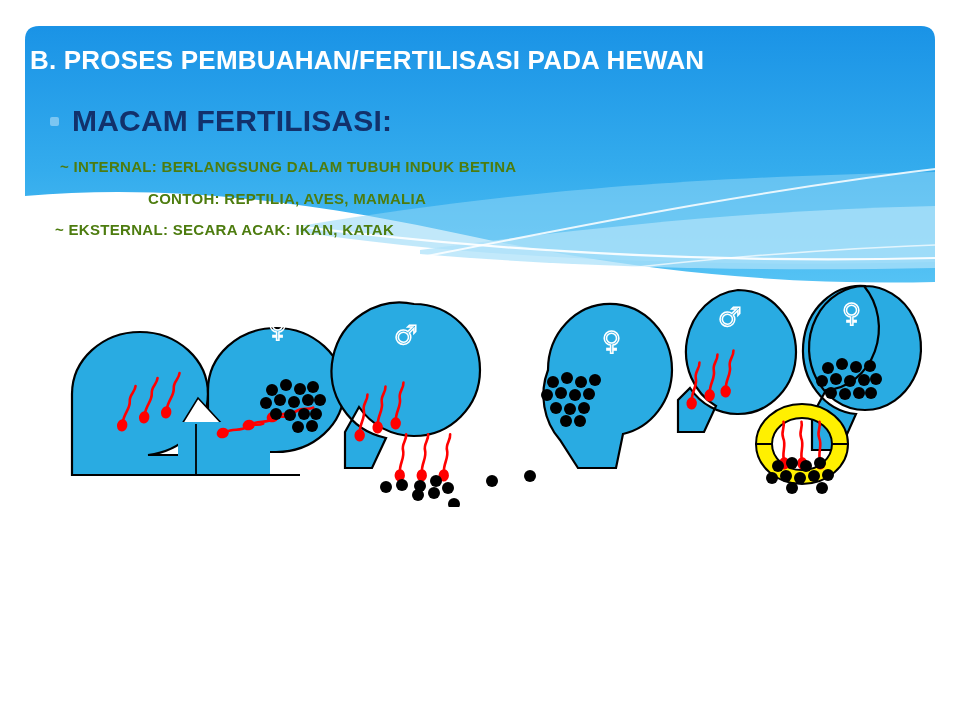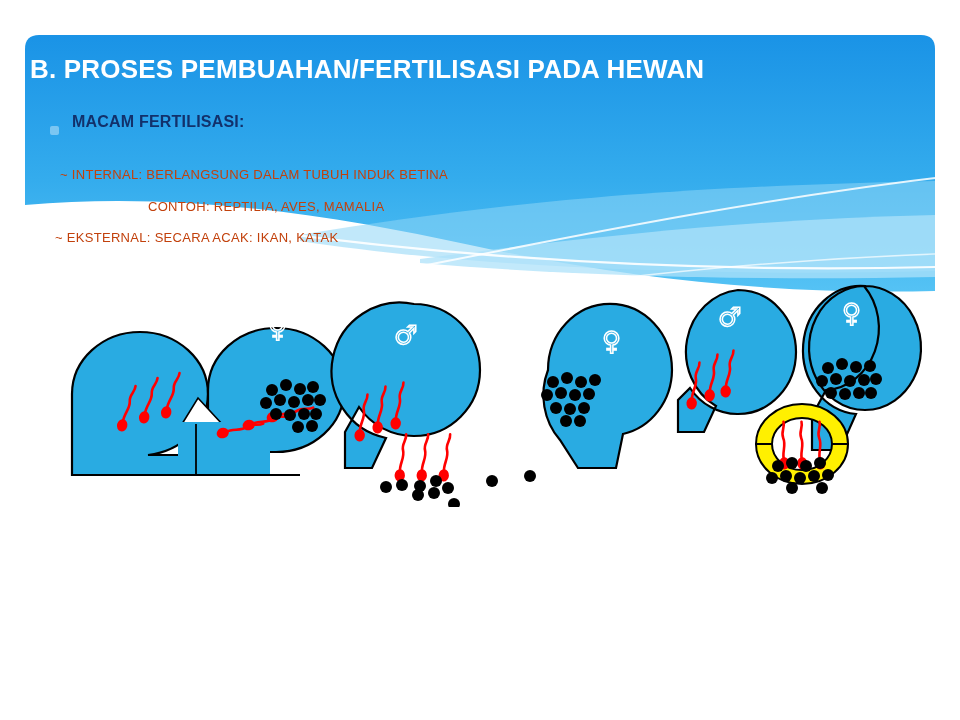--- a/index.html
+++ b/index.html
@@ -4,41 +4,41 @@
 <style>
   html,body{margin:0;padding:0;}
   body{
     width:960px;height:720px;background:#ffffff;overflow:hidden;
     font-family:"Liberation Sans", sans-serif;
     position:relative;
   }
   #slide{position:absolute;left:0;top:0;width:960px;height:720px;background:#fff;overflow:hidden;}
 
   
-  .banner-wrap{position:absolute;left:0;top:9px;width:844px;height:290px;}
+  .banner-wrap{position:absolute;left:0;top:0;width:844px;height:290px;}
   .banner-svg{position:absolute;left:0;top:0;}
 
   
   .title{
     position:absolute; left:30px; top:45px; width:880px;
     color:#ffffff; font-size:26px; font-weight:600; letter-spacing:.2px;
     white-space:nowrap;
   }
   .subtitle{
     position:absolute; left:72px; top:104px; width:600px;
-    color:#12316b; font-size:16px; font-weight:700; letter-spacing:.2px;
+    color:#12316b; font-size:30px; font-weight:700; letter-spacing:.2px;
     white-space:nowrap;
   }
   .subtitle-bullet{
     position:absolute;left:50px;top:117px;width:9px;height:9px;
     background:rgba(255,255,255,.38); border-radius:2px;
   }
   .line{
-    position:absolute; color:#c2410c; font-size:13px;
-    letter-spacing:.3px; white-space:nowrap;
+    position:absolute; color:#4d7c0f; font-size:15px;
+    letter-spacing:.3px; white-space:nowrap;font-weight:bold;
   }
   .l1{left:60px; top:158px;}
   .l2{left:148px; top:190px;}
   .l3{left:55px; top:221px;}
   .l4{left:178px; top:252px;}
 
   
   .diagram{position:absolute;left:0;top:272px;width:960px;height:235px;}
 
   

